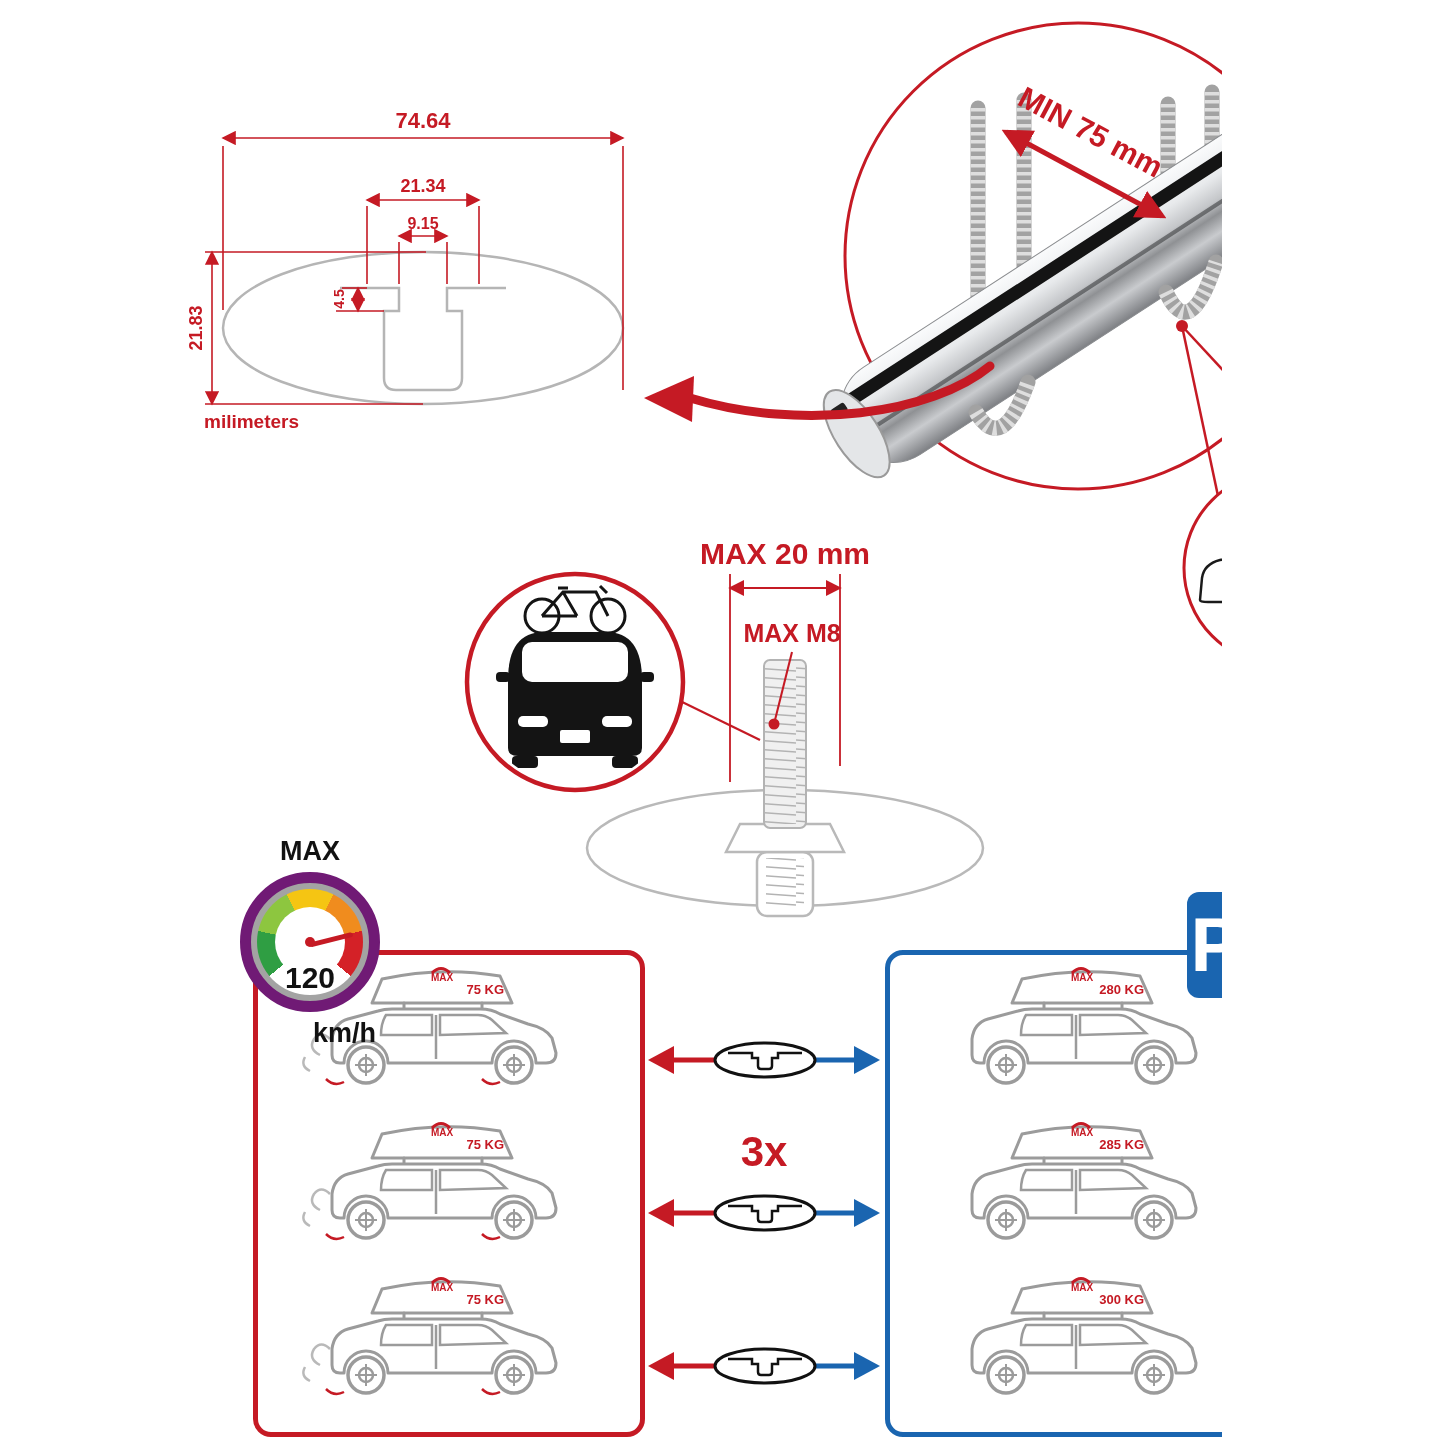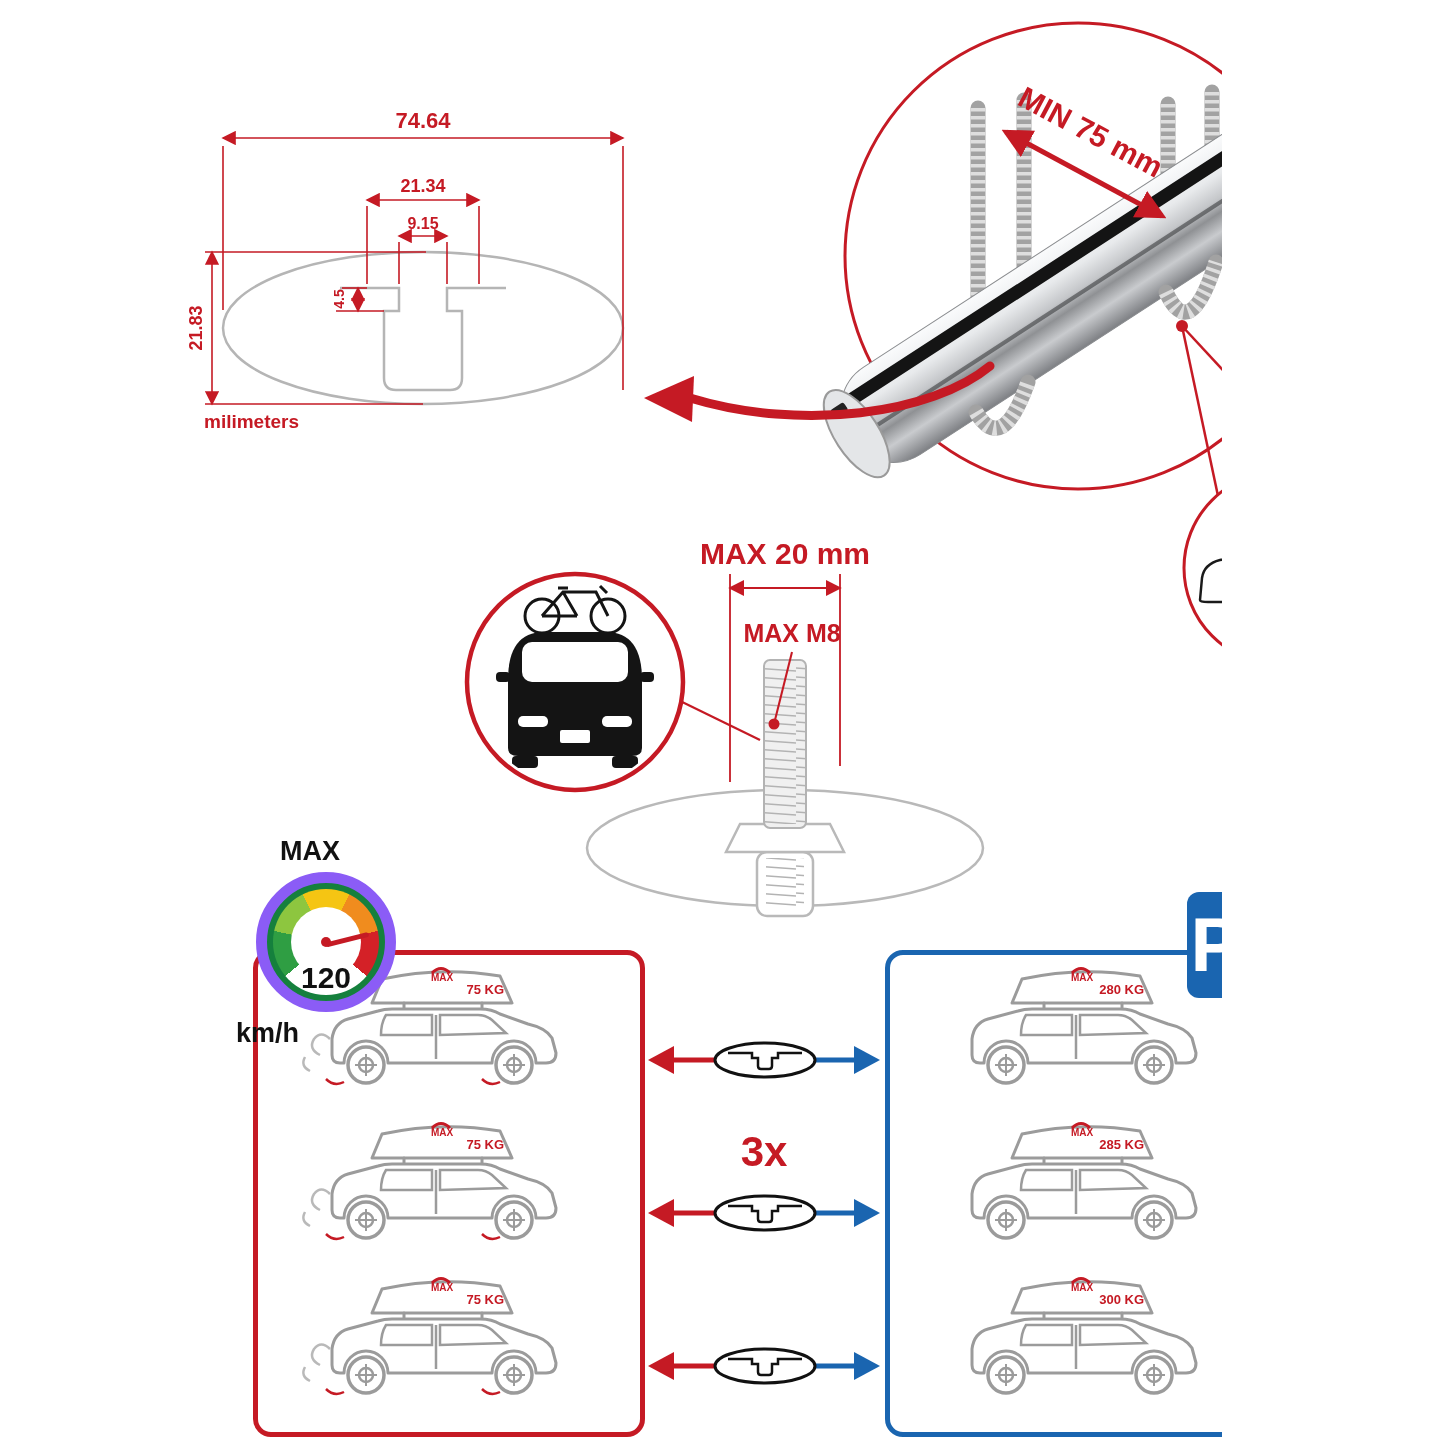--- a/index.html
+++ b/index.html
@@ -1,32 +1,32 @@
 <!DOCTYPE html>
 <html><head>
 <meta charset="utf-8">
 <style>
   html,body{margin:0;padding:0;background:#fff;}
   .canvas{position:relative;width:1222px;height:1445px;background:#fff;overflow:hidden;
           font-family:"Liberation Sans",sans-serif;color:#111;}
   svg{font-family:"Liberation Sans",sans-serif;}
   .abs{position:absolute;}
   
-  .speedo{position:absolute;left:256px;top:872px;width:118px;height:118px;border:11px solid #8b5cf6;
-          border-radius:50%;background:#15803d;z-index:6;}
+  .speedo{position:absolute;left:240px;top:872px;width:118px;height:118px;border:11px solid #701a75;
+          border-radius:50%;background:#a3a3a3;z-index:6;}
   .speedo-arc{position:absolute;inset:6px;border-radius:50%;
     background:conic-gradient(from 230deg,#2f9e43 0deg 52deg,#8dc63f 52deg 104deg,#f5c513 104deg 156deg,
                #f08c1e 156deg 208deg,#d42127 208deg 260deg,#ffffff 260deg 360deg);}
   .speedo-hole{position:absolute;inset:24px;border-radius:50%;background:#fff;}
   .needle{position:absolute;left:50%;top:50%;width:44px;height:5px;background:#c51a24;border-radius:3px;
           transform-origin:2px 50%;transform:rotate(-14deg);}
   .hub{position:absolute;left:calc(50% - 5px);top:calc(50% - 5px);width:10px;height:10px;border-radius:50%;background:#c51a24;}
   .speedo-value{position:absolute;left:0;right:0;bottom:6px;text-align:center;font-size:30px;font-weight:700;color:#111;}
   .speed-max{position:absolute;left:240px;top:836px;width:140px;text-align:center;font-size:27px;font-weight:700;color:#111;z-index:7;}
-  .speed-unit{position:absolute;left:236px;top:1018px;width:140px;text-align:left;font-size:27px;font-weight:600;color:#111;z-index:7;}
+  .speed-unit{position:absolute;left:236px;top:1018px;width:140px;text-align:right;font-size:27px;font-weight:600;color:#111;z-index:7;}
   
   .panel{position:absolute;top:950px;height:477px;background:#fff;border-radius:18px;z-index:1;}
   .panel-red{left:253px;width:382px;border:5px solid #c51a24;}
   .panel-blue{left:885px;width:395px;border:5px solid #1a65b0;}
   .car-row{position:relative;height:152px;margin-top:3px;}
   .car-row:first-child{margin-top:8px;}
   .car-row svg{position:absolute;left:28px;top:0;}
   .panel-blue .car-row svg{left:36px;}
   .bag-label{position:absolute;left:122px;top:9px;width:124px;text-align:center;color:#c51a24;
              font-weight:700;line-height:1.1;z-index:2;}

